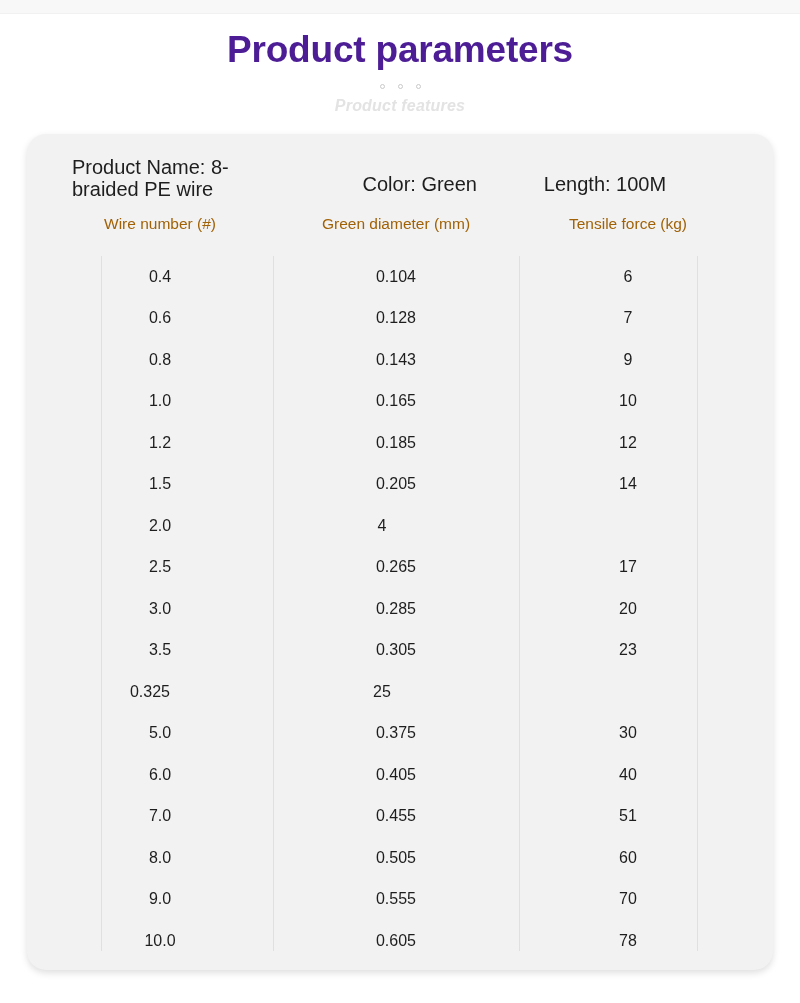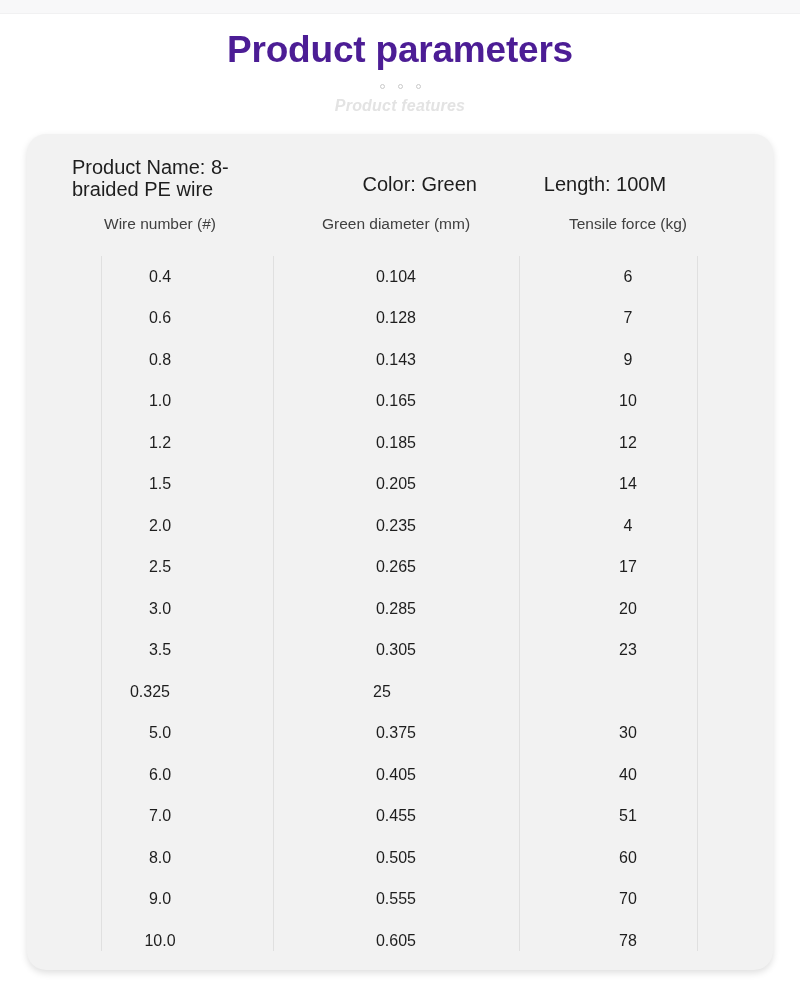--- a/index.html
+++ b/index.html
@@ -138,21 +138,21 @@
   
   .col-headers {
     position: absolute;
     top: 79px;
     left: 0;
     width: 746px;
     display: flex;
   }
   .col-header {
     font-size: 15.5px;
-    color: #404040;
+    color: #a16207;
     text-align: center;
     line-height: 22px;
   }
   .col-header.c1 { width: 246px; padding-left: 20px; box-sizing: border-box; }
   .col-header.c2 { width: 246px; box-sizing: border-box; }
   .col-header.c3 { width: 254px; padding-right: 36px; box-sizing: border-box; }
 
   
   .rows {
     position: absolute;
@@ -235,21 +235,20 @@
         <div class="cell c2">0.185</div>
         <div class="cell c3">12</div>
       </div>
       <div class="row">
         <div class="cell c1">1.5</div>
         <div class="cell c2">0.205</div>
         <div class="cell c3">14</div>
       </div>
       <div class="row">
         <div class="cell c1">2.0</div>
-        <div class="cell c2">0.235</div>
         <div class="cell c3">4</div>
       </div>
       <div class="row">
         <div class="cell c1">2.5</div>
         <div class="cell c2">0.265</div>
         <div class="cell c3">17</div>
       </div>
       <div class="row">
         <div class="cell c1">3.0</div>
         <div class="cell c2">0.285</div>

